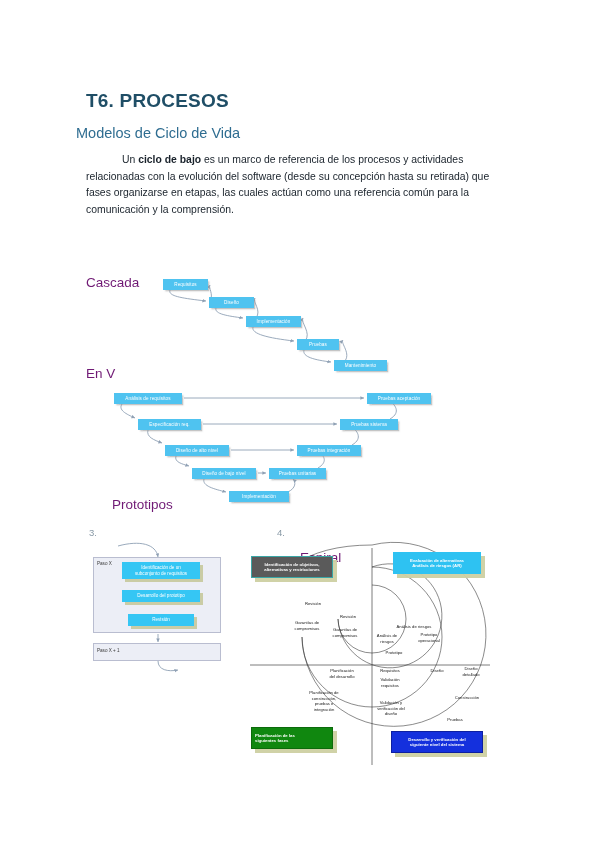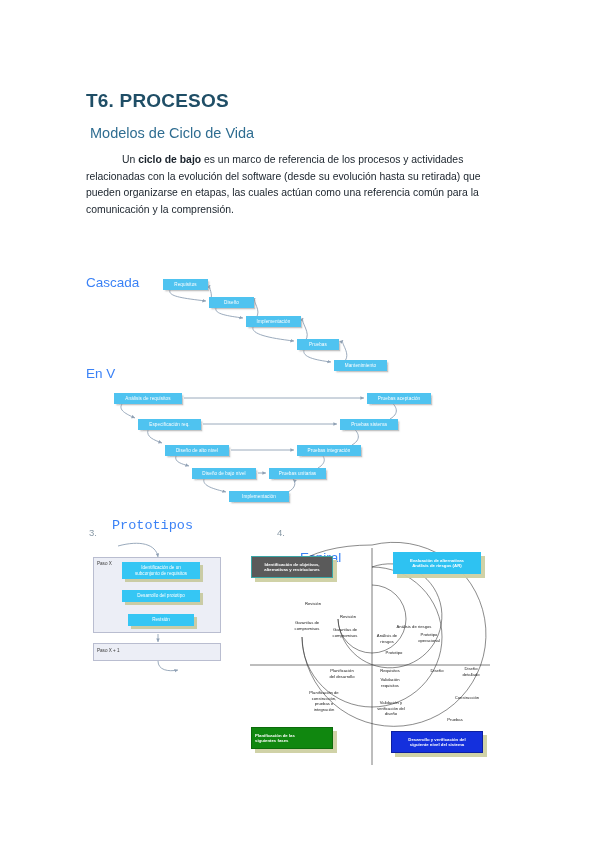--- a/index.html
+++ b/index.html
@@ -11,36 +11,36 @@
   }
   .page { position: relative; width: 599px; height: 848px; background: #fff; }
 
   
   .title {
     position: absolute; left: 86px; top: 90px;
     font-size: 19px; font-weight: bold; color: #1f4e66;
     letter-spacing: .2px;
   }
   .subtitle {
-    position: absolute; left: 90px; top: 125px;
+    position: absolute; left: 76px; top: 125px;
     font-size: 14.5px; font-weight: normal; color: #2f6d91;
   }
   .para {
     position: absolute; left: 86px; width: 414px;
     font-size: 10.4px; line-height: 16.6px; color: #19222b;
     text-align: left;
   }
   .para.p1 { top: 152px; text-indent: 36px; }
   .para.p2 { top: 231px; text-indent: 36px; }
   .para b { font-weight: bold; }
 
   
   .sec-h {
     position: absolute;
-    font-size: 13.5px; color: #3b82f6; font-weight: normal;
+    font-size: 13.5px; color: #701a75; font-weight: normal;
   }
   .sec-num {
     position: absolute;
     font-size: 9.5px; color: #8899a6;
   }
 
   
   .nodebox {
     position: absolute;
     background: #4fc3f0;
@@ -102,21 +102,21 @@
   .sp-axis { stroke: #5b5b5b; stroke-width: .8; }
 </style>
 </head>
 <body>
 
 <div class="page">
 
   <div class="title">T6. PROCESOS</div>
   <div class="subtitle">Modelos de Ciclo de Vida</div>
 
-  <p class="para p1"><span>Un </span><b>ciclo de bajo</b><span> es un marco de referencia de los procesos y actividades relacionadas con la evolución del software (desde su evolución hasta su retirada) que pueden organizarse en etapas, las cuales actúan como una referencia común para la comunicación y la comprensión.</span></p>
+  <p class="para p1"><span>Un </span><b>ciclo de bajo</b><span> es un marco de referencia de los procesos y actividades relacionadas con la evolución del software (desde su concepción hasta su retirada) que fases organizarse en etapas, las cuales actúan como una referencia común para la comunicación y la comprensión.</span></p>
 
 
   <div class="sec-h" style="left:86px; top:275px;">Cascada</div>
 
   <svg class="arrows" width="599" height="848">
     <defs>
       <marker id="ah" markerWidth="5" markerHeight="5" refX="4" refY="2" orient="auto">
         <path d="M0,0 L4,2 L0,4 z" fill="#8fa0b4"></path>
       </marker>
     </defs>
@@ -158,21 +158,21 @@
   <div class="nodebox" style="left:165px; top:445px; width:64px; height:11px;">Diseño de alto nivel</div>
   <div class="nodebox" style="left:192px; top:468px; width:64px; height:11px;">Diseño de bajo nivel</div>
   <div class="nodebox" style="left:229px; top:491px; width:60px; height:11px;">Implementación</div>
 
   <div class="nodebox" style="left:367px; top:393px; width:64px; height:11px;">Pruebas aceptación</div>
   <div class="nodebox" style="left:340px; top:419px; width:58px; height:11px;">Pruebas sistema</div>
   <div class="nodebox" style="left:297px; top:445px; width:64px; height:11px;">Pruebas integración</div>
   <div class="nodebox" style="left:269px; top:468px; width:57px; height:11px;">Pruebas unitarias</div>
 
   <div class="sec-num" style="left:89px; top:527px;">3.</div>
-  <div class="sec-h" style="left:112px; top:518px;font-family:Liberation Mono, monospace;">Prototipos</div>
+  <div class="sec-h" style="left:112px; top:497px;">Prototipos</div>
 
   <svg class="arrows" width="599" height="848">
     <path class="arrowpath" marker-end="url(#ah)" d="M118,546 C140,540 156,544 158,557"></path>
     <path class="arrowpath" marker-end="url(#ah)" d="M158,580 L158,587"></path>
     <path class="arrowpath" marker-end="url(#ah)" d="M158,603 L158,611"></path>
     <path class="arrowpath" marker-end="url(#ah)" d="M158,634 L158,642"></path>
     <path class="arrowpath" marker-end="url(#ah)" d="M158,661 C158,670 168,672 178,670"></path>
   </svg>
 
   <div class="proto-outer" style="left:93px; top:557px; width:128px; height:76px;"></div>

